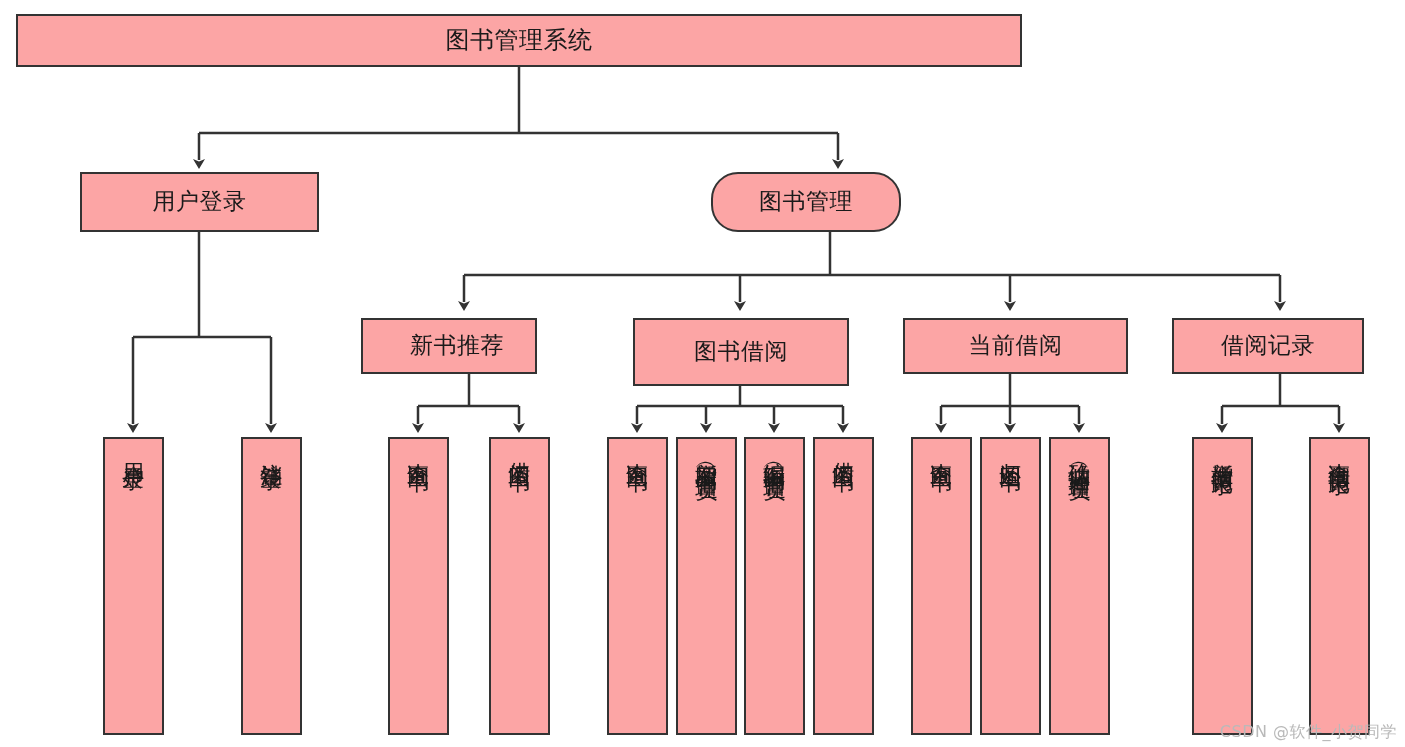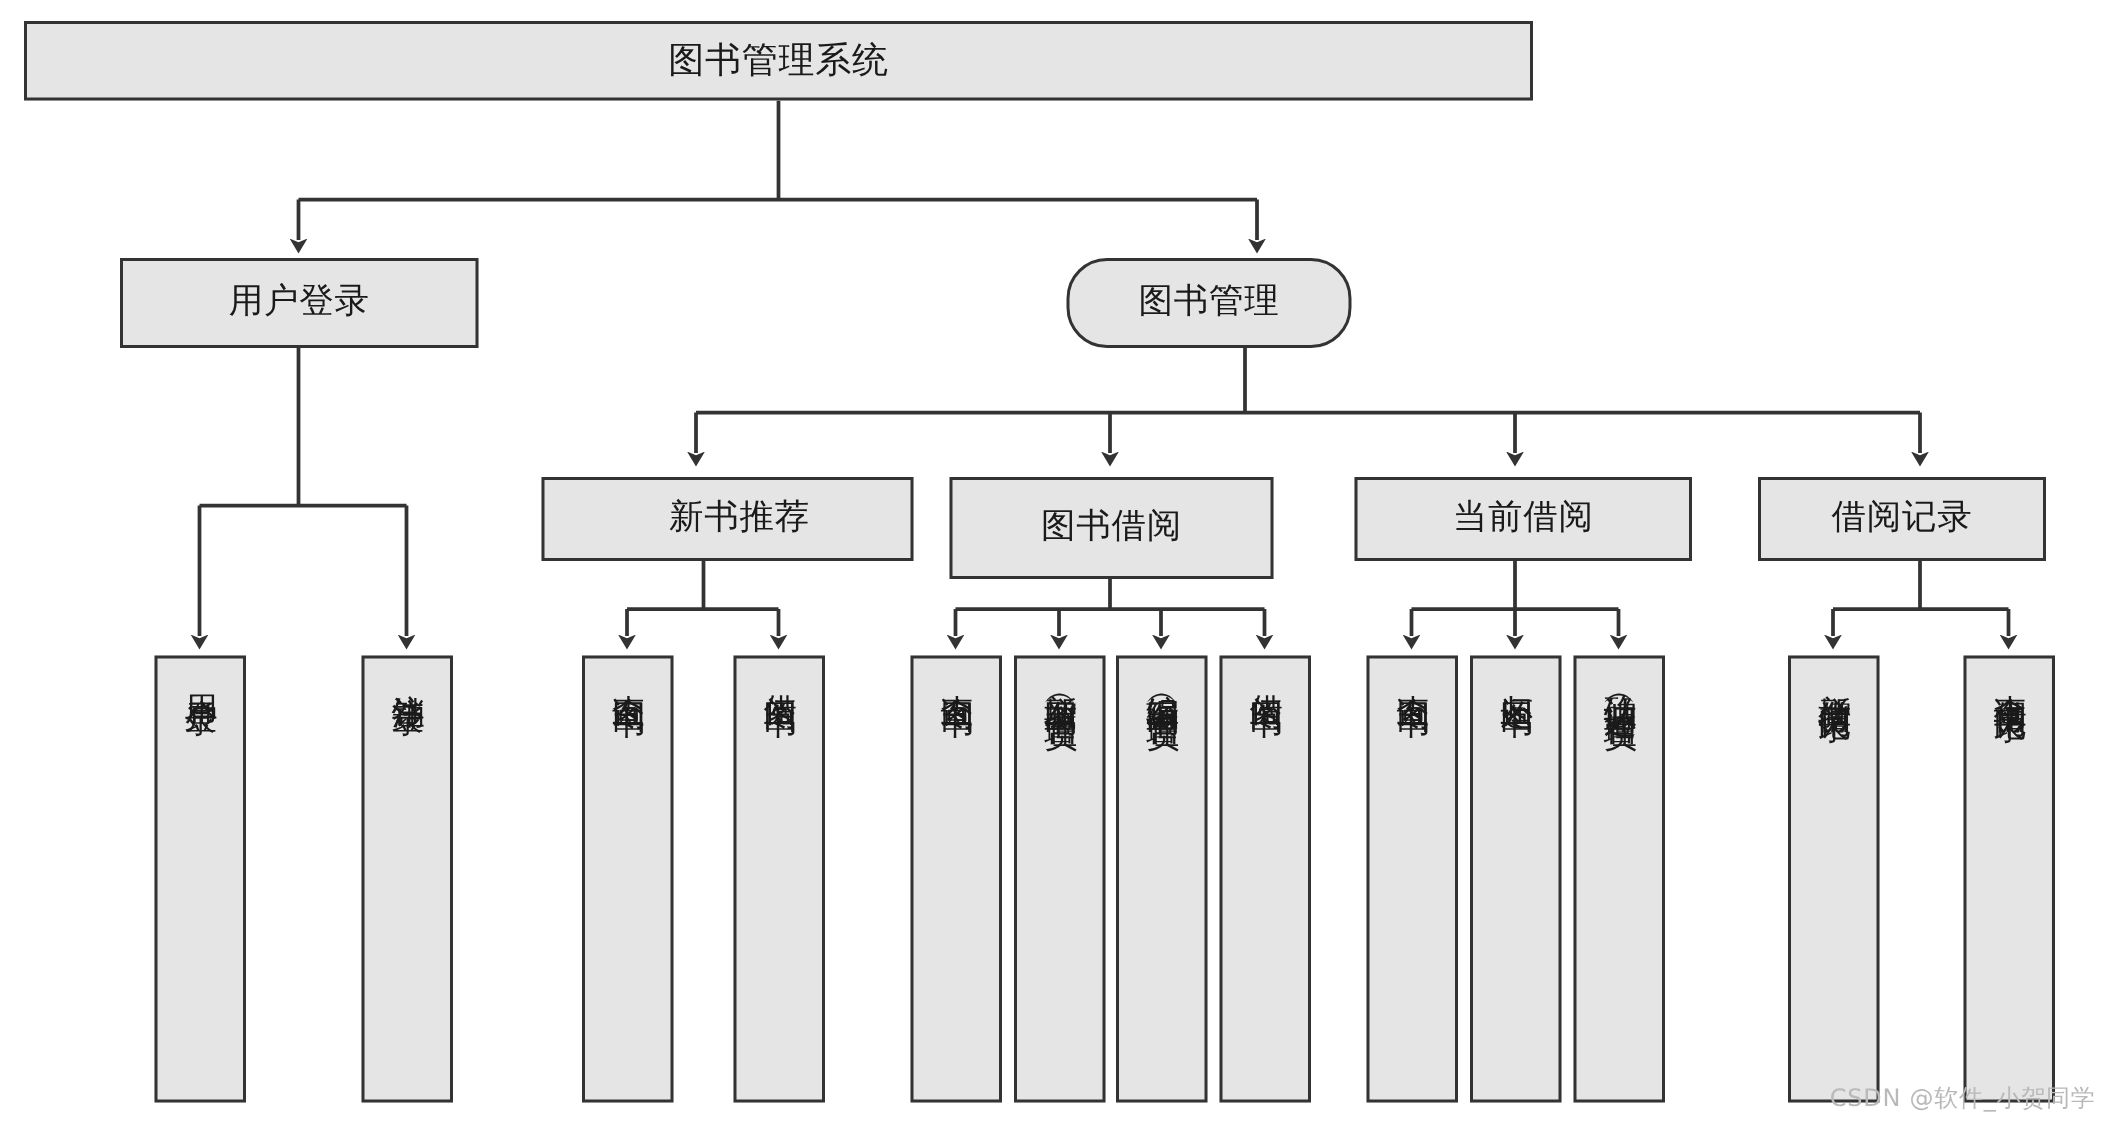--- a/index.html
+++ b/index.html
@@ -23,21 +23,21 @@
     left: 0;
     top: 0;
     width: 1405px;
     height: 747px;
     pointer-events: none;
   }
   .node {
     position: absolute;
     box-sizing: border-box;
     border: 2.5px solid #333333;
-    background: #e5e5e5;
+    background: #fca5a5;
     display: flex;
     align-items: center;
     justify-content: center;
     color: #1a1a1a;
     z-index: 2;
   }
   .node .lbl {
     display: block;
     text-align: center;
     line-height: 1.18;
@@ -136,21 +136,21 @@
     <span class="lbl">图书管理系统</span>
   </div>
 
   <div class="node h" style="left:80px; top:172px; width:239px; height:60px;">
     <span class="lbl">用户登录</span>
   </div>
   <div class="node h" style="left:711px; top:172px; width:190px; height:60px;border-radius:27px;">
     <span class="lbl">图书管理</span>
   </div>
 
-  <div class="node h" style="left:361px; top:318px; width:248px; height:56px;padding-left:16px;">
+  <div class="node h" style="left:361px; top:318px; width:176px; height:56px;padding-left:16px;">
     <span class="lbl">新书推荐</span>
   </div>
   <div class="node h" style="left:633px; top:318px; width:216px; height:68px;">
     <span class="lbl">图书借阅</span>
   </div>
   <div class="node h" style="left:903px; top:318px; width:225px; height:56px;">
     <span class="lbl">当前借阅</span>
   </div>
   <div class="node h" style="left:1172px; top:318px; width:192px; height:56px;">
     <span class="lbl">借阅记录</span>

